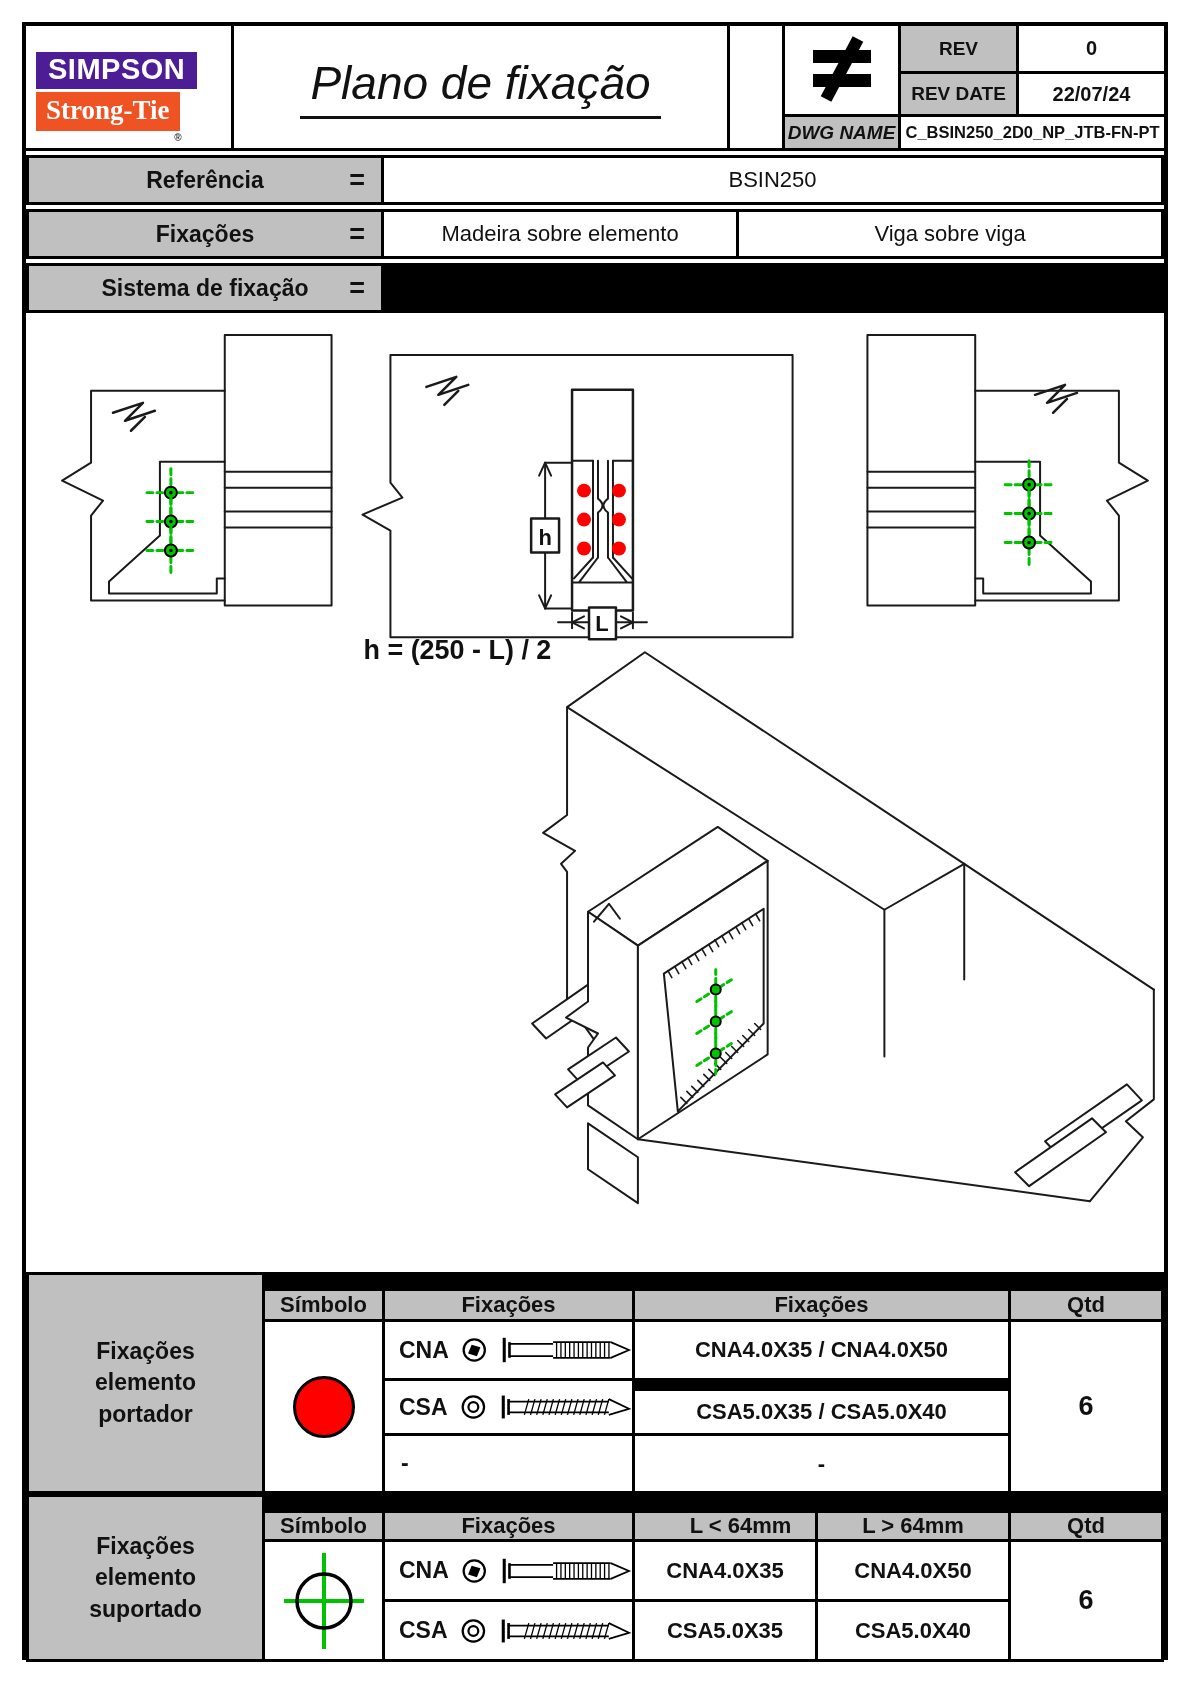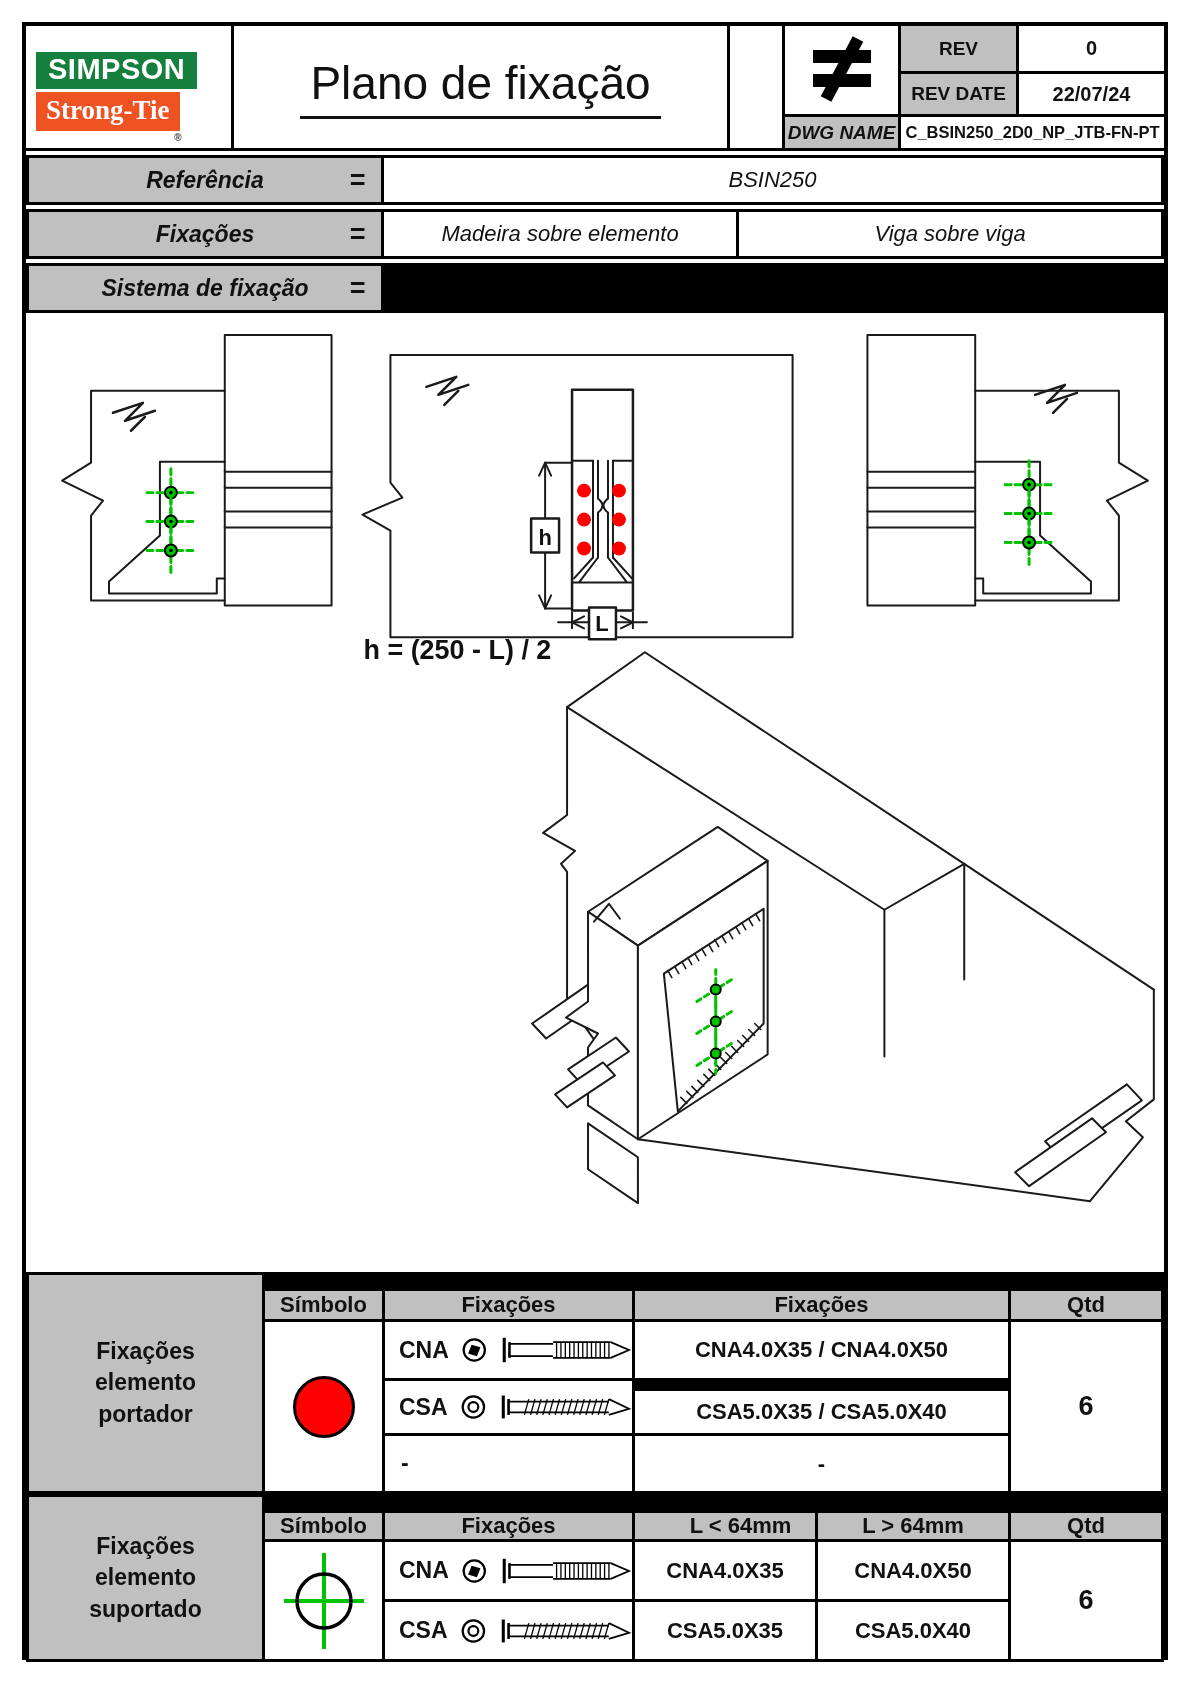--- a/index.html
+++ b/index.html
@@ -8,38 +8,38 @@
   .sheet{position:absolute;left:22px;top:22px;right:22px;bottom:22px;border:4px solid #000;}
   .inner{position:absolute;inset:0;}
 
   
   .hdr{position:absolute;top:0;left:0;right:0;height:122px;display:grid;
        grid-template-columns:205px 1fr 52px 113px 115px 145px;
        grid-template-rows:45px 40px 1fr;gap:3px;background:#000;border-bottom:3px solid #000;}
   .cell{background:#fff;display:flex;align-items:center;justify-content:center;position:relative;}
   .gray{background:#c0c0c0;}
   .logo-cell{flex-direction:column;align-items:flex-start;justify-content:center;padding-left:10px;gap:3px;}
-  .logo-black{background:#15803d;color:#fff;font-weight:bold;font-size:29px;letter-spacing:.5px;
+  .logo-black{background:#4c1d95;color:#fff;font-weight:bold;font-size:29px;letter-spacing:.5px;
               padding:3px 12px 5px;line-height:1;margin-top:8px;}
   .logo-orange{background:#ef5223;color:#fff;font-weight:bold;font-size:27px;
                font-family:"Liberation Serif","DejaVu Serif",serif;padding:5px 10px 7px;line-height:1;position:relative;}
   .logo-orange .reg{position:absolute;right:-2px;bottom:-12px;font-size:10px;color:#333;font-family:"Liberation Sans",sans-serif;}
   .title-cell{font-size:46px;}
-  .title-cell span{border-bottom:3px solid #111;padding:0 10px 6px;white-space:nowrap;}
+  .title-cell span{border-bottom:3px solid #111;padding:0 10px 6px;white-space:nowrap;font-style:italic;}
   .neq{position:relative;width:64px;height:64px;}
   .neq .b1,.neq .b2{position:absolute;left:3px;width:58px;height:13px;background:#000;}
   .neq .b1{top:12px;} .neq .b2{top:36px;}
   .neq .sl{position:absolute;left:26px;top:-3px;width:12px;height:68px;background:#000;transform:rotate(28deg);}
   .rt-label{font-weight:bold;font-size:19px;}
   .rt-value{font-weight:bold;font-size:20px;}
   .dwg-value{font-weight:bold;font-size:16.5px;letter-spacing:0;text-align:right;}
 
   
   .refwrap{position:absolute;top:129px;left:0;right:0;display:flex;flex-direction:column;gap:4px;}
-  .refrow{display:grid;gap:3px;background:#000;border:3px solid #000;height:44px;font-style:italic;}
+  .refrow{display:grid;gap:3px;background:#000;border:3px solid #000;height:44px;}
   .reflabel{font-weight:bold;font-size:23px;}
   .reflabel .eq{position:absolute;right:16px;font-size:27px;font-weight:bold;}
   .refval{font-size:22px;}
 
   
   .draw{position:absolute;top:287px;left:0;right:0;height:959px;}
   .draw svg{display:block;width:100%;height:100%;}
 
   
   .t{position:absolute;left:0;right:0;display:grid;gap:3px;background:#000;border:3px solid #000;}

